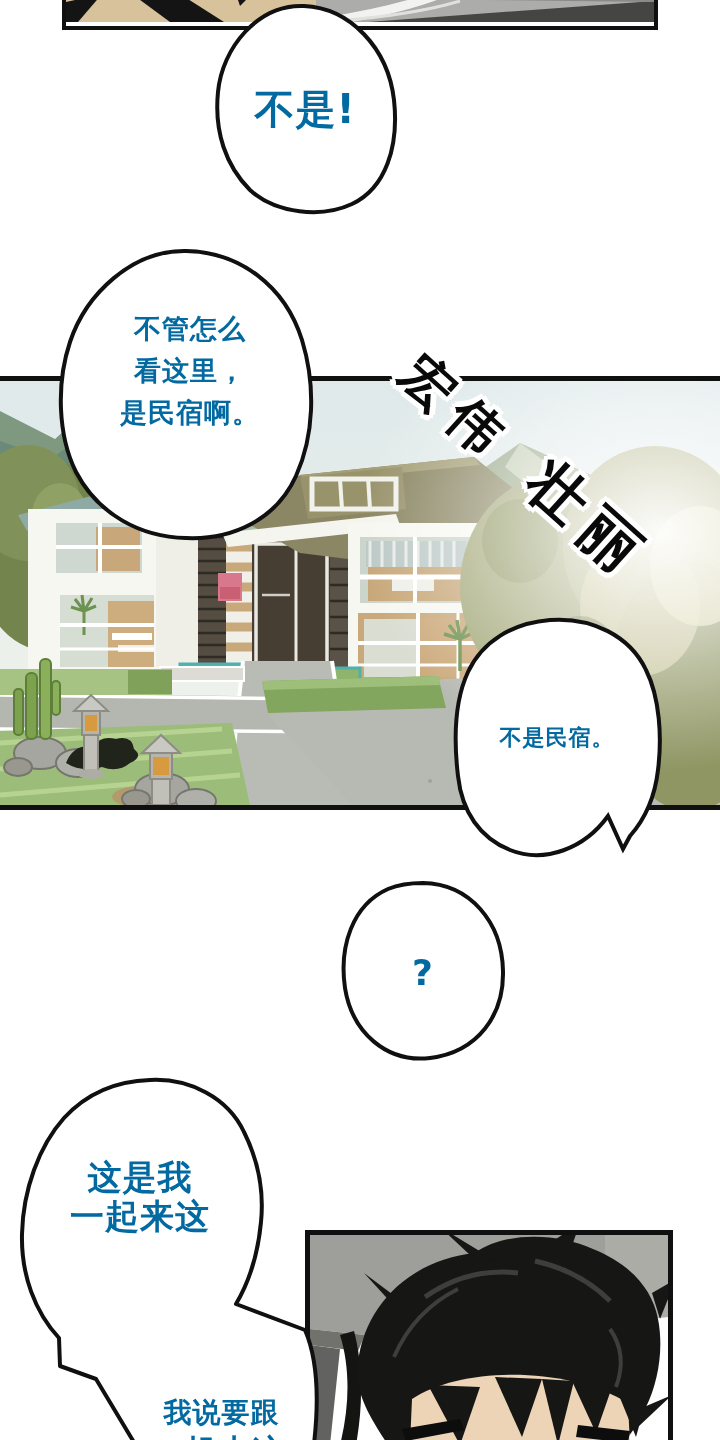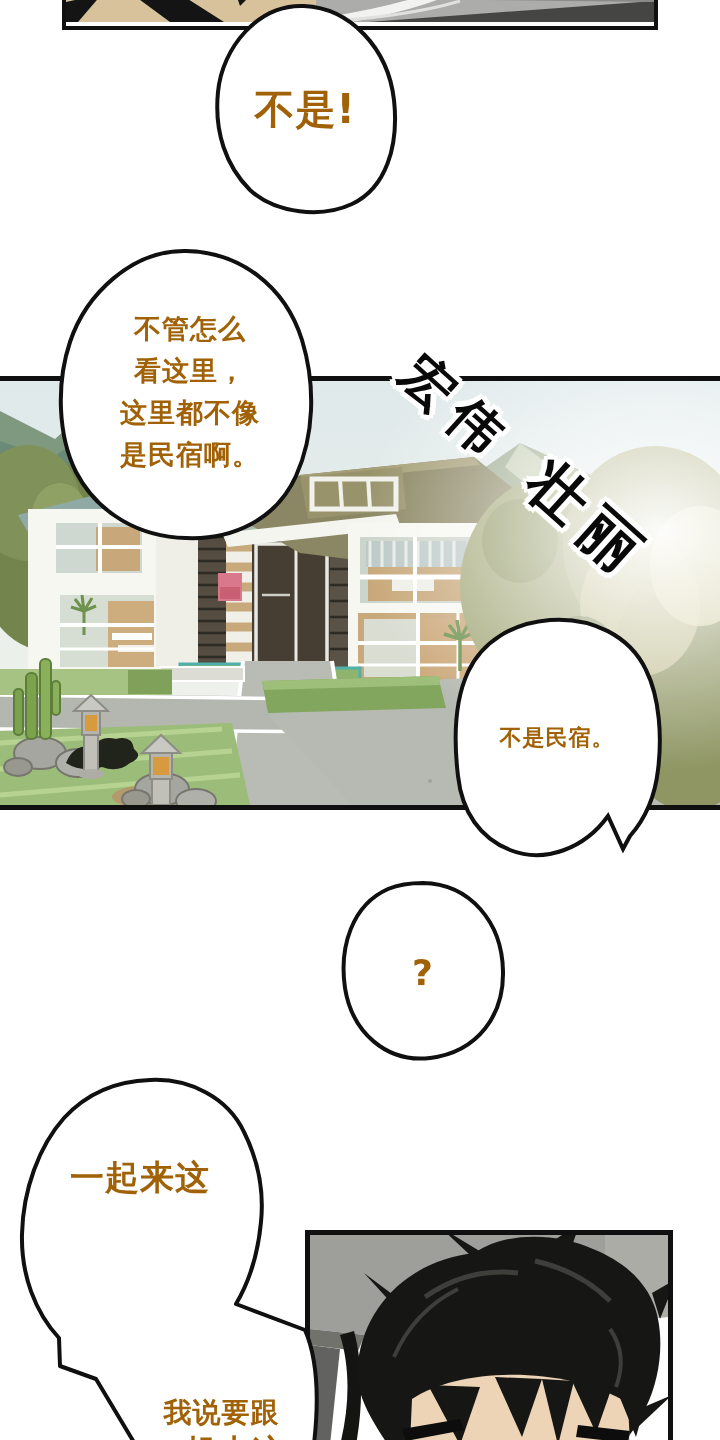--- a/index.html
+++ b/index.html
@@ -5,21 +5,21 @@
   html,body{margin:0;padding:0;}
   body{
     position:relative;width:720px;height:1440px;overflow:hidden;
     background:#ffffff;
     font-family:"DejaVu Sans","Liberation Sans",sans-serif;
   }
   svg{display:block;}
   .panel{position:absolute;box-sizing:border-box;background:#fff;}
   .bubble-svg{position:absolute;pointer-events:none;}
   .bubble-text{
-    position:absolute;font-weight:bold;color:#a16207;text-align:center;
+    position:absolute;font-weight:bold;color:#0369a1;text-align:center;
     white-space:nowrap;letter-spacing:1px;z-index:30;
   }
   .bubble-text .line{display:block;}
   .sfx{
     position:absolute;font-weight:900;color:#090909;z-index:20;
     letter-spacing:12px;line-height:1;
     text-shadow:5px 0 0 #fff,-5px 0 0 #fff,0 5px 0 #fff,0 -5px 0 #fff,
                 4px 4px 0 #fff,-4px -4px 0 #fff,4px -4px 0 #fff,-4px 4px 0 #fff;
   }
 </style>
@@ -210,21 +210,20 @@
   <span>壮丽</span>
 </div>
 
 <svg class="bubble-svg" style="left:50px;top:240px;z-index:25;" width="272" height="312" viewBox="50 240 272 312">
   <path d="M186,251 C240,252 285,286 302,340 C316,386 314,436 296,476 C276,520 232,540 186,538
            C140,537 98,514 76,472 C58,436 56,384 70,342 C86,294 132,250 186,251 Z" fill="#ffffff" stroke="#101010" stroke-width="4"></path>
 </svg>
 <div class="bubble-text" style="left:66px;top:308px;width:248px;font-size:27px;line-height:42px;">
   <span class="line">不管怎么</span>
   <span class="line">看这里，</span>
-  <span class="line">这里都不像</span>
   <span class="line">是民宿啊。</span>
 </div>
 
 <svg class="bubble-svg" style="left:440px;top:605px;z-index:25;" width="240" height="260" viewBox="440 605 240 260">
   <path d="M550,620 C592,617 630,636 646,670 C660,698 662,738 658,770 C655,796 646,818 630,836
            L623,849 L608,816 C585,848 545,864 510,850 C480,838 462,812 458,776
            C454,742 454,702 468,672 C482,642 512,623 550,620 Z" fill="#ffffff" stroke="#101010" stroke-width="4" stroke-linejoin="miter"></path>
 </svg>
 <div class="bubble-text" style="left:452px;top:723px;width:210px;font-size:22px;">
   <span class="line">不是民宿。</span>
@@ -274,20 +273,21 @@
   </svg>
 </div>
 
 <svg class="bubble-svg" style="left:0px;top:1066px;z-index:25;" width="380" height="374" viewBox="0 1066 380 374">
   <path d="M150,1080 C190,1078 228,1098 244,1132 C258,1160 264,1192 261,1222 C258,1254 249,1282 236,1304
            L305,1330 C318,1360 319,1400 314,1444
            L135,1444 L96,1379 L60,1366 L59,1338
            C35,1312 21,1275 22,1234 C23,1190 39,1146 64,1118 C88,1092 118,1081 150,1080 Z" fill="#ffffff" stroke="#101010" stroke-width="4" stroke-linejoin="round"></path>
 </svg>
 <div class="bubble-text" style="left:40px;top:1158px;width:200px;font-size:34px;line-height:39px;">
+  <span class="line">这是我</span>
   <span class="line">一起来这</span>
 </div>
 <div class="bubble-text" style="left:139px;top:1393px;width:165px;font-size:28px;line-height:40px;">
   <span class="line">我说要跟</span>
 </div>
 <div class="bubble-text" style="left:130px;top:1432px;width:175px;font-size:33px;line-height:40px;">
   <span class="line">一起来这</span>
 </div>
 
 </body></html>

